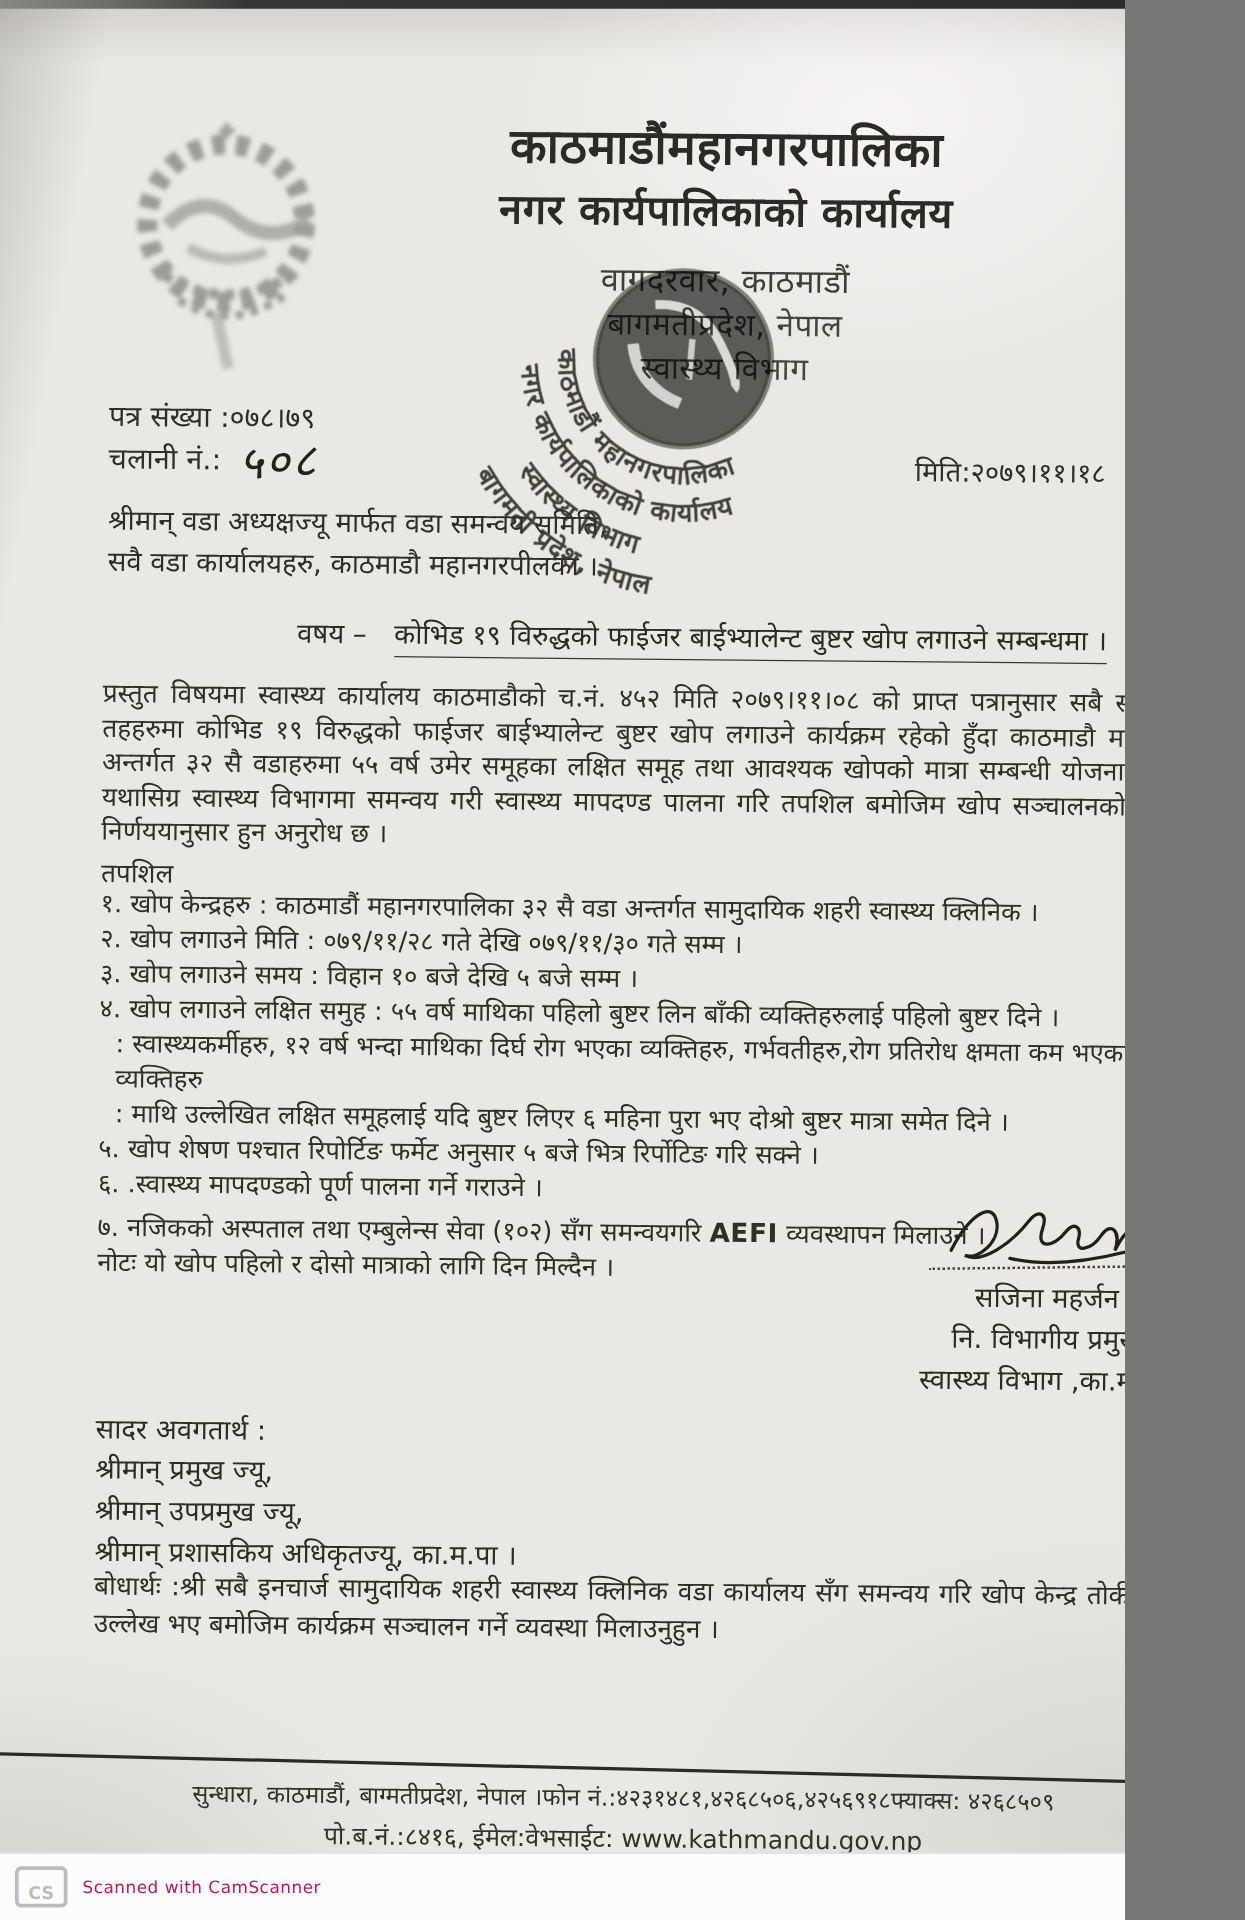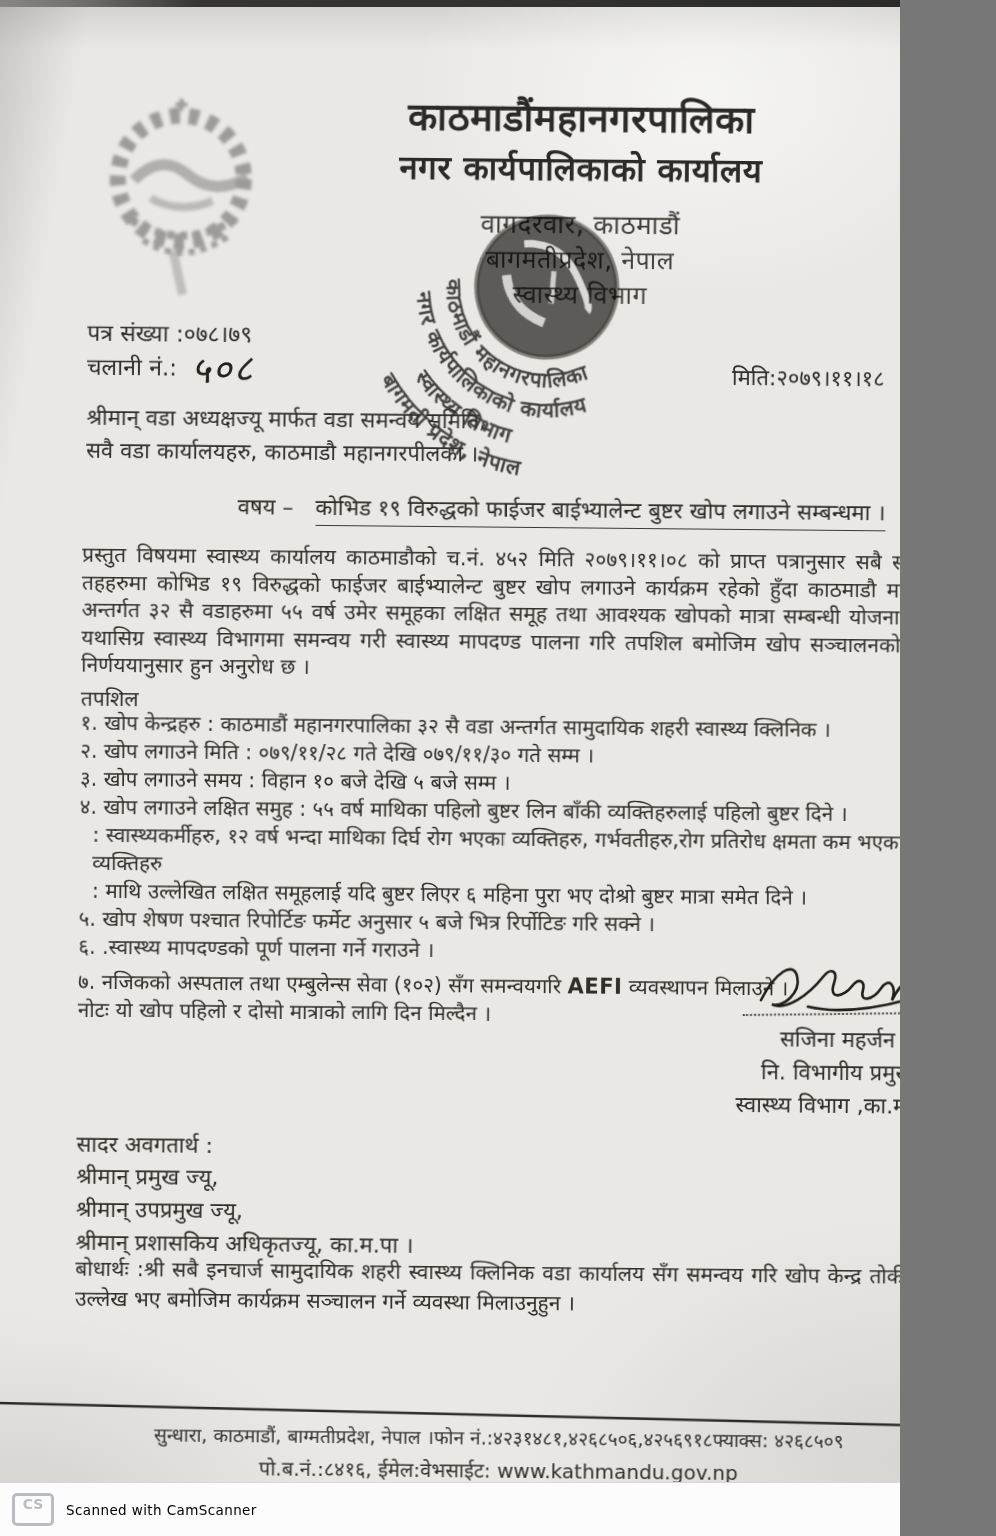--- a/index.html
+++ b/index.html
@@ -37,22 +37,22 @@
   .latin{font-family:"DejaVu Sans",sans-serif;font-weight:700;font-size:21px;letter-spacing:.5px;}
   .sig-dots{width:196px;border-bottom:2.4px dotted #4a4742;height:20px;transform:rotate(-1.2deg);}
   .sig-line{width:280px;text-align:center;font-size:22px;line-height:30px;color:#2d2b26;}
   .cc{font-size:22px;color:#2e2c27;line-height:33px;}
   .bodharth{width:878px;font-size:21px;line-height:30px;text-align:justify;color:#2f2d28;}
   .fline{left:60px;width:900px;text-align:center;font-size:19px;color:#33312c;}
   .stamp-svg{mix-blend-mode:multiply;opacity:.92;}
   .scan-strip{position:absolute;left:0;right:0;bottom:0;height:54px;background:#fcfcfc;
     border-top:1px solid #d9d8d5;display:flex;align-items:center;padding-left:12px;box-sizing:border-box;}
   .cs-badge{width:36px;height:27px;border:3px solid #b9bdc2;border-radius:5px;color:#b9bdc2;
-    font-weight:700;font-size:14px;display:flex;align-items:flex-start;justify-content:center;margin-right:12px;}
-  .cs-text{color:#000000;font-size:13.5px;letter-spacing:.4px;}
+    font-weight:700;font-size:14px;display:flex;align-items:flex-end;justify-content:center;margin-right:12px;}
+  .cs-text{color:#be185d;font-size:13.5px;letter-spacing:.4px;}
 </style>
 </head>
 <body>
 
 <div class="page">
   <div class="top-edge"></div>
 
   <div class="tilt">
 
     <svg class="abs" style="left:55px;top:80px;" width="258" height="230" viewBox="0 0 258 230">

